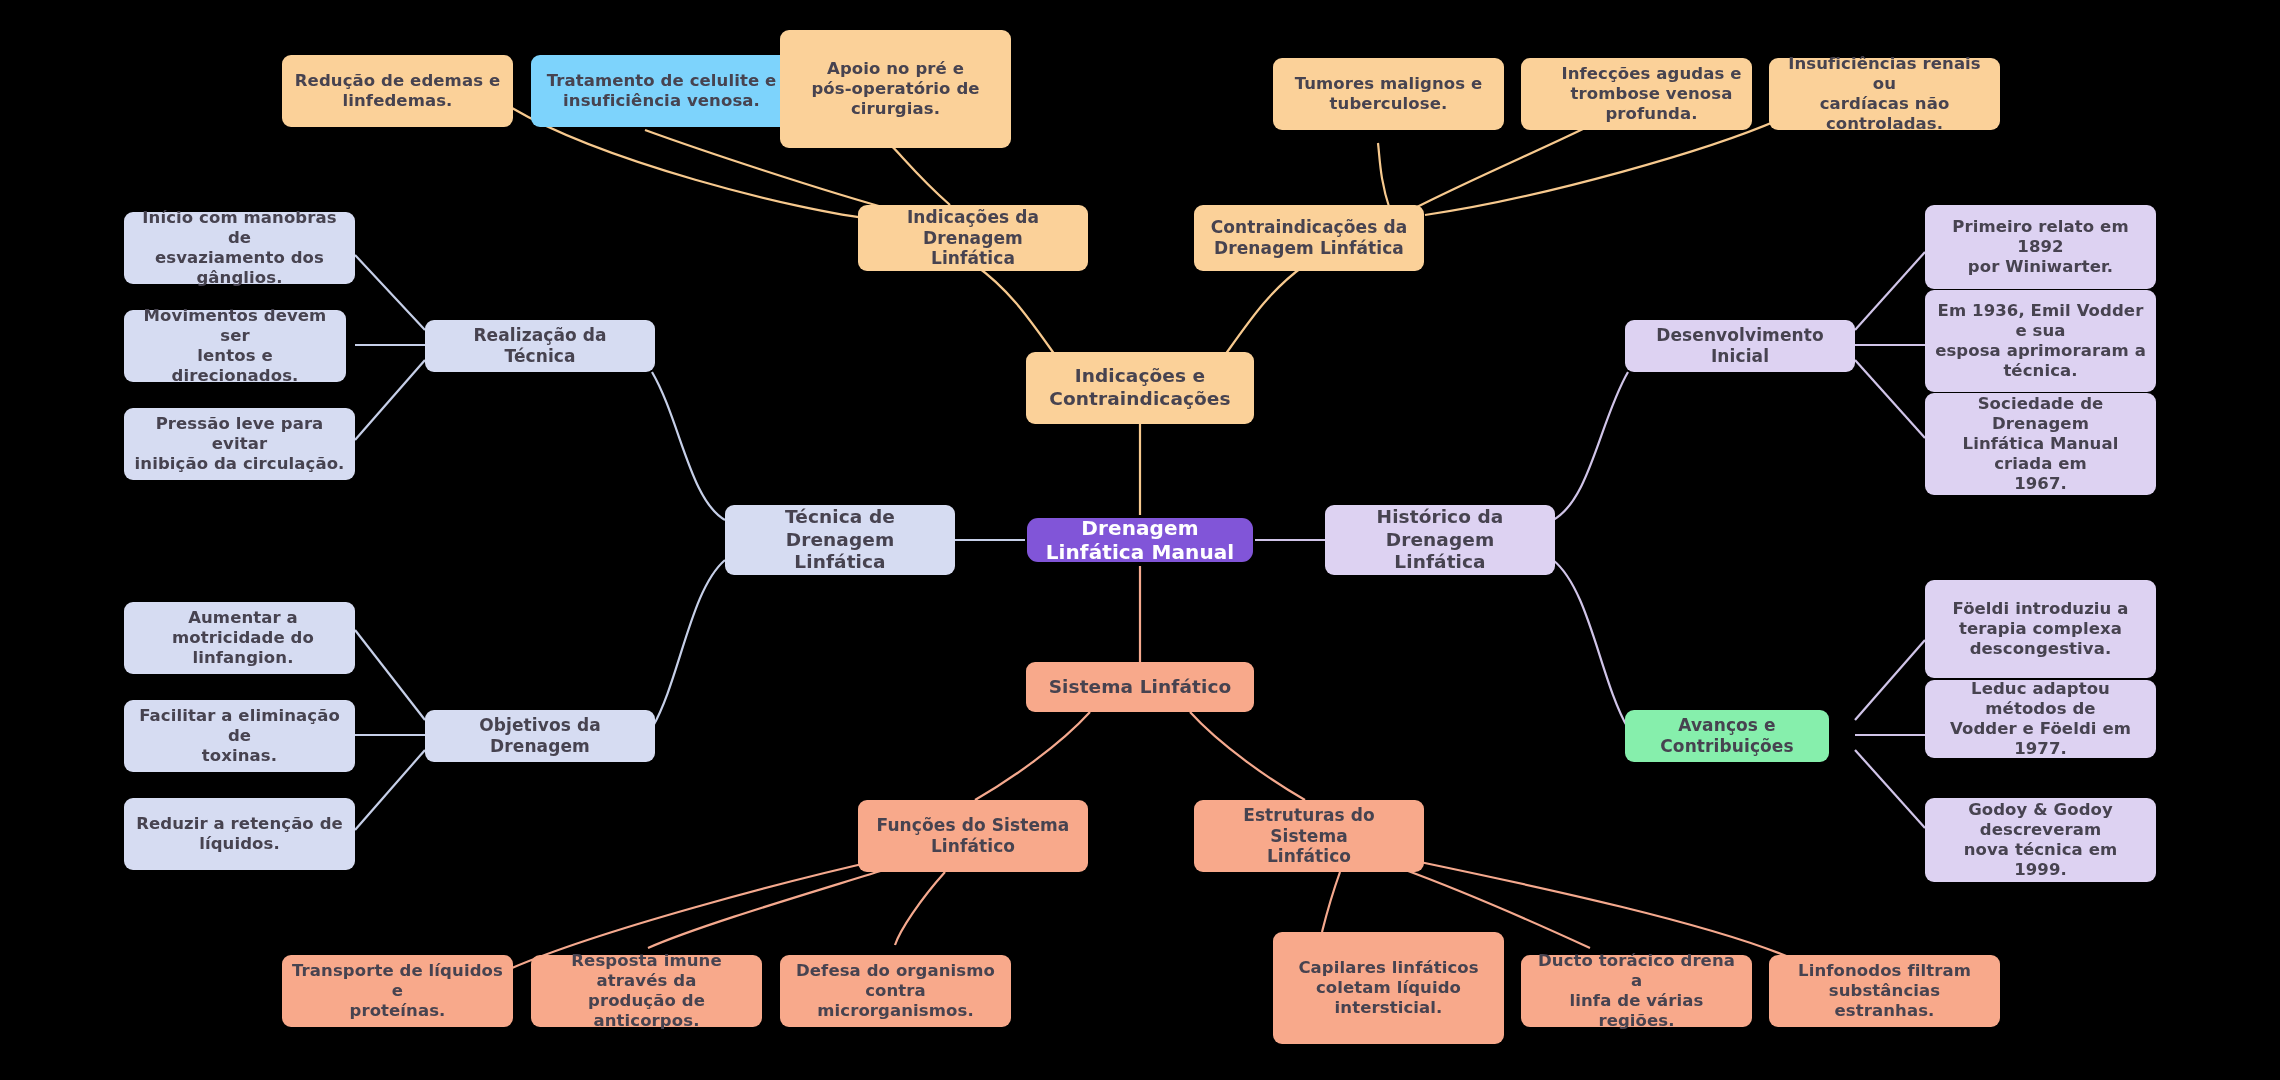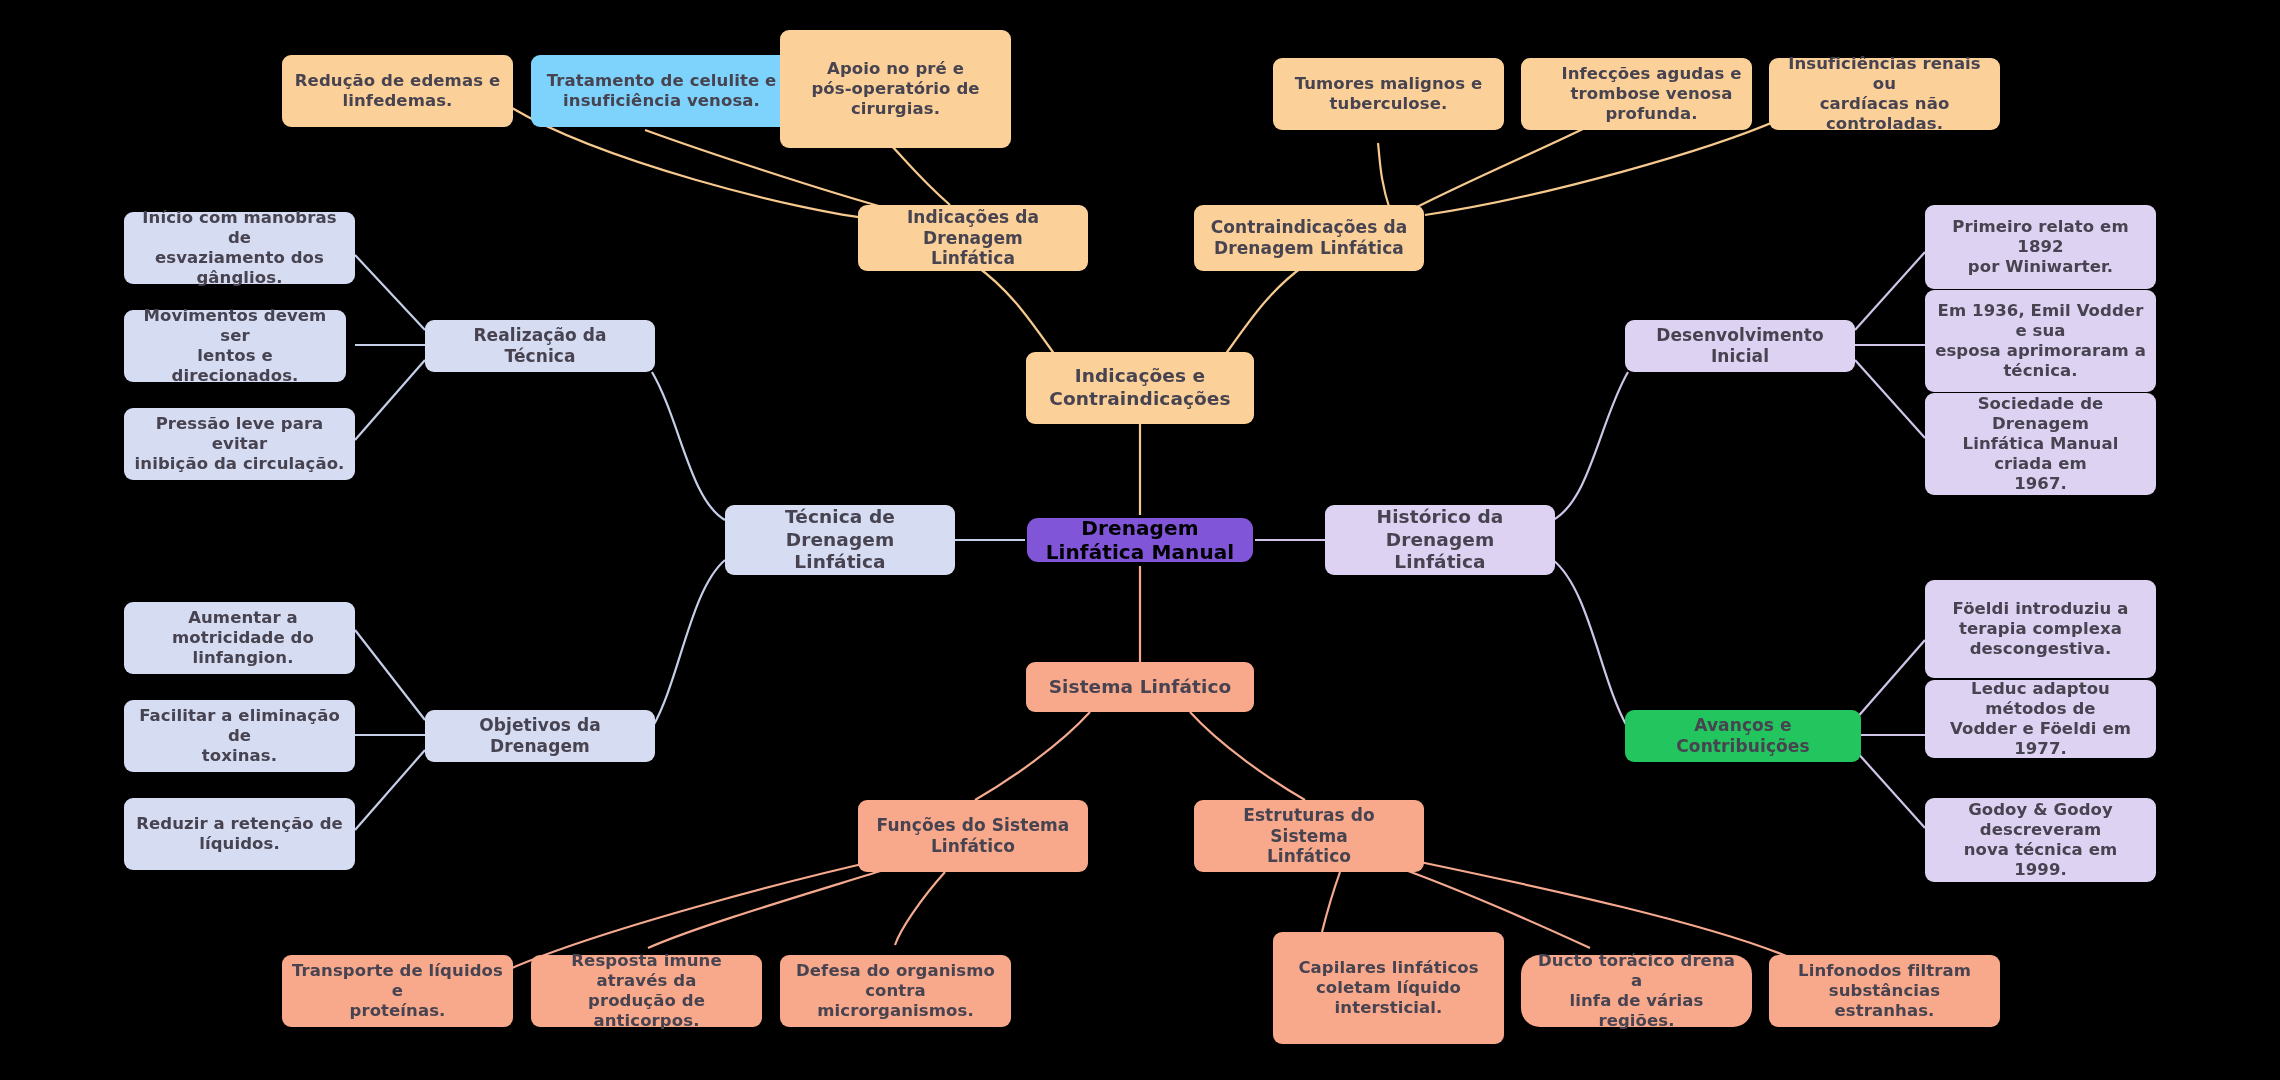--- a/index.html
+++ b/index.html
@@ -36,21 +36,21 @@
     text-align: center;
     border-radius: 9px;
     padding: 6px 10px;
     line-height: 1.22;
     font-weight: bold;
     color: #474350;
     letter-spacing: 0.1px;
     white-space: pre-line;
   }
   .node.root {
-    color: #000000;
+    color: #ffffff;
     font-size: 20px;
     border-radius: 11px;
   }
   .node.branch {
     font-size: 18.5px;
   }
   .node.sub {
     font-size: 17px;
   }
   .node.leaf {
@@ -168,21 +168,21 @@
 
   <div class="node leaf" style="left:1925px; top:205px; width:231px; height:84px; background:#ddd2f2;">Primeiro relato em 1892
 por Winiwarter.</div>
   <div class="node leaf" style="left:1925px; top:290px; width:231px; height:102px; background:#ddd2f2;">Em 1936, Emil Vodder e sua
 esposa aprimoraram a
 técnica.</div>
   <div class="node leaf" style="left:1925px; top:393px; width:231px; height:102px; background:#ddd2f2;">Sociedade de Drenagem
 Linfática Manual criada em
 1967.</div>
 
-  <div class="node sub" style="left:1625px; top:710px; width:236px; height:52px; background:#22c55e;">Avanços e Contribuições</div>
+  <div class="node sub" style="left:1625px; top:710px; width:204px; height:52px; background:#86efac;">Avanços e Contribuições</div>
 
   <div class="node leaf" style="left:1925px; top:580px; width:231px; height:98px; background:#ddd2f2;">Föeldi introduziu a
 terapia complexa
 descongestiva.</div>
   <div class="node leaf" style="left:1925px; top:680px; width:231px; height:78px; background:#ddd2f2;">Leduc adaptou métodos de
 Vodder e Föeldi em 1977.</div>
   <div class="node leaf" style="left:1925px; top:798px; width:231px; height:84px; background:#ddd2f2;">Godoy &amp; Godoy descreveram
 nova técnica em 1999.</div>
 
   <div class="node branch" style="left:1026px; top:662px; width:228px; height:50px; background:#f8a98b;">Sistema Linfático</div>
@@ -196,18 +196,18 @@
 produção de anticorpos.</div>
   <div class="node leaf" style="left:780px; top:955px; width:231px; height:72px; background:#f8a98b;">Defesa do organismo contra
 microrganismos.</div>
 
   <div class="node sub" style="left:1194px; top:800px; width:230px; height:72px; background:#f8a98b;">Estruturas do Sistema
 Linfático</div>
 
   <div class="node leaf" style="left:1273px; top:932px; width:231px; height:112px; background:#f8a98b;">Capilares linfáticos
 coletam líquido
 intersticial.</div>
-  <div class="node leaf" style="left:1521px; top:955px; width:231px; height:72px; background:#f8a98b;border-radius:19px;">Ducto torácico drena a
+  <div class="node leaf" style="left:1521px; top:955px; width:231px; height:72px; background:#f8a98b;">Ducto torácico drena a
 linfa de várias regiões.</div>
   <div class="node leaf" style="left:1769px; top:955px; width:231px; height:72px; background:#f8a98b;">Linfonodos filtram
 substâncias estranhas.</div>
 
 </div>
 
 </body></html>

